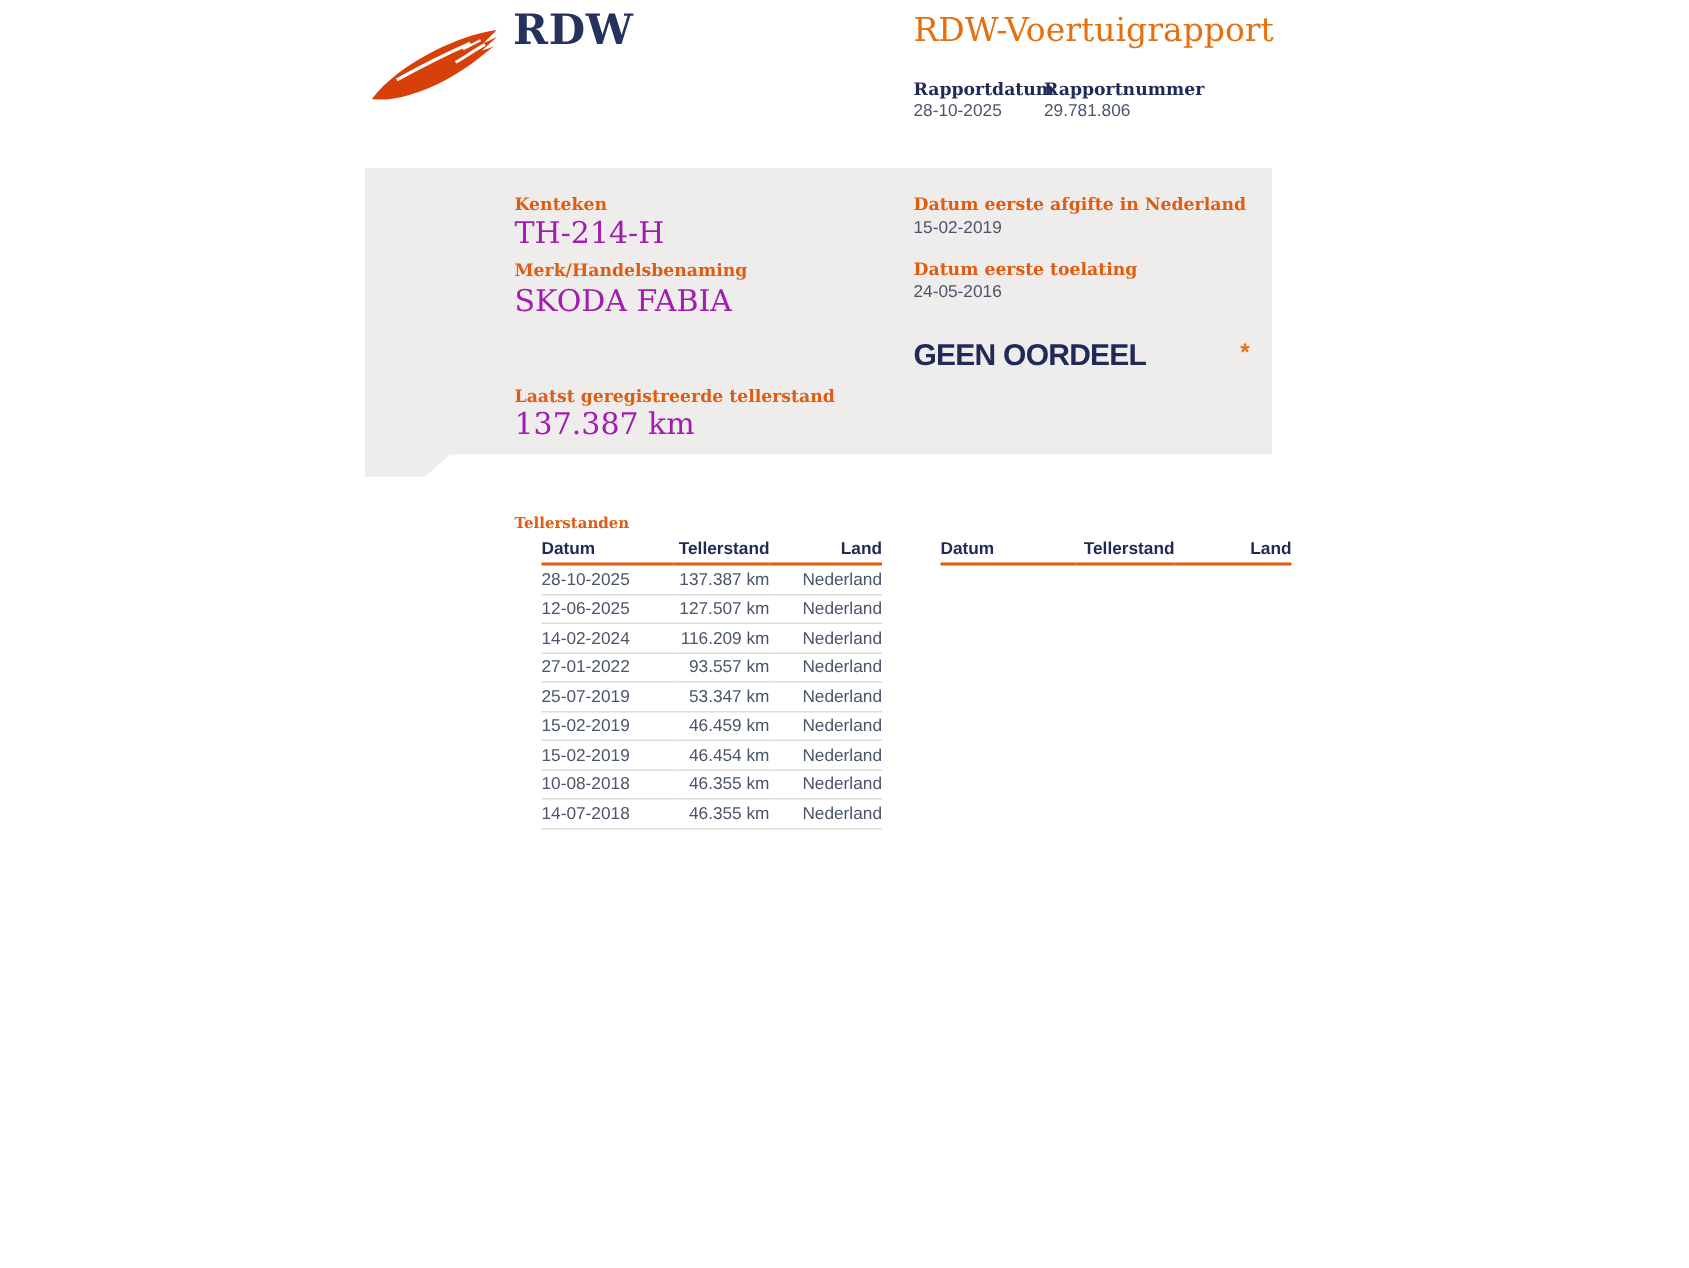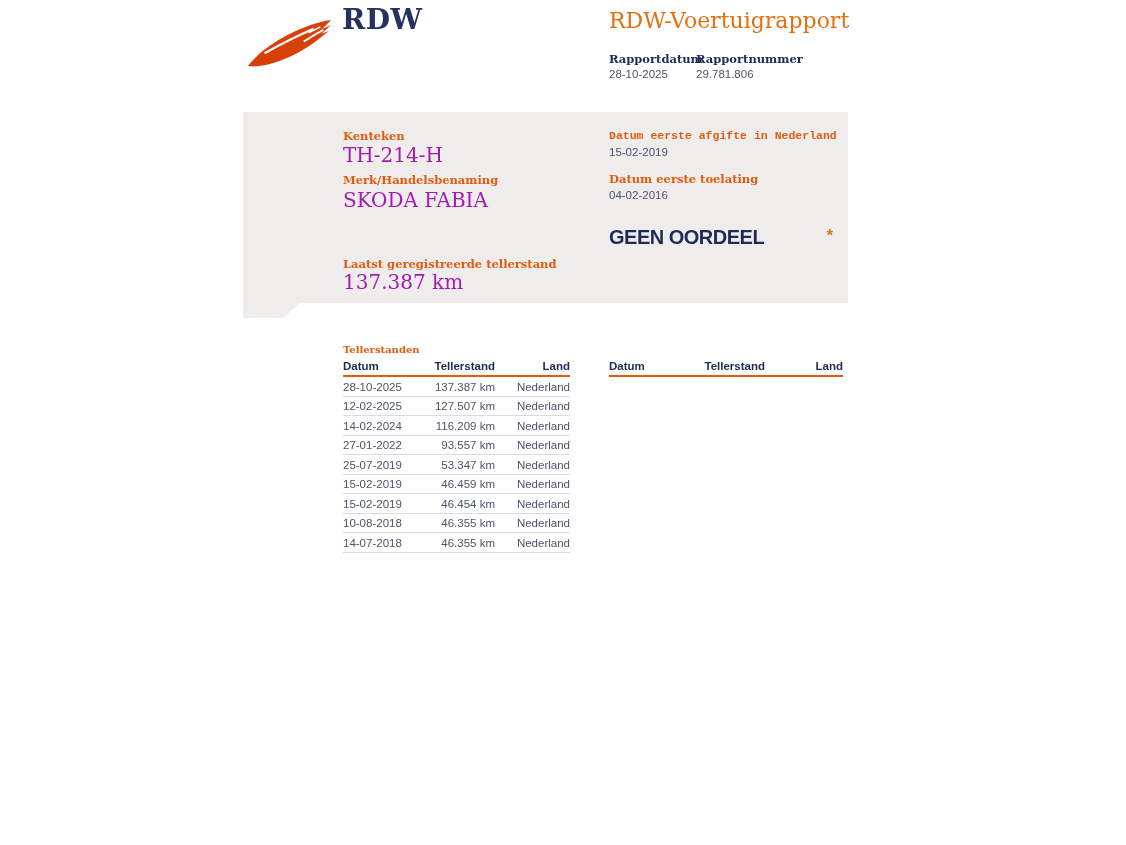--- a/index.html
+++ b/index.html
@@ -47,21 +47,21 @@
   .verdict-text {
     font-size:20px; font-weight:bold; color:#1f2a56; letter-spacing:-0.5px;
   }
   .verdict-star { font-size:16px; font-weight:bold; color:#e4700f; line-height:20px; }
 
   
   .section-title {
     left:343px; top:344px; font-family:"DejaVu Serif", serif;
     font-size:10px; font-weight:bold; color:#e05c10;
   }
-  table.odo { border-collapse:collapse; table-layout:fixed; }
+  table.odo { border-collapse:collapse; table-layout:fixed;margin-left:18px; }
   table.odo th {
     font-size:11.5px; font-weight:bold; color:#1f2a56;
     border-bottom:2px solid #e05c10; padding:0 0 3px 0;
   }
   table.odo td {
     font-size:11.5px; color:#4a546a;
     border-bottom:1px solid #dcdcdc; padding:3.5px 0 3px 0;
     white-space:nowrap; overflow:hidden;
   }
   .left-table { left:343px; top:360px; width:227px; }
@@ -102,24 +102,24 @@
   <div class="abs meta-value" style="left:609px;">28-10-2025</div>
   <div class="abs meta-value" style="left:696px;">29.781.806</div>
 
   <div class="abs field-label" style="left:343px; top:129px;">Kenteken</div>
   <div class="abs big-value" style="left:343px; top:143px;">TH-214-H</div>
   <div class="abs field-label" style="left:343px; top:173px;">Merk/Handelsbenaming</div>
   <div class="abs big-value" style="left:343px; top:188px;">SKODA FABIA</div>
   <div class="abs field-label" style="left:343px; top:257px;">Laatst geregistreerde tellerstand</div>
   <div class="abs big-value" style="left:343px; top:270px;">137.387 km</div>
 
-  <div class="abs field-label" style="left:609px; top:129px;font-family:Liberation Mono, monospace;">Datum eerste afgifte in Nederland</div>
+  <div class="abs field-label" style="left:609px; top:129px;">Datum eerste afgifte in Nederland</div>
   <div class="abs small-value" style="left:609px; top:146px;">15-02-2019</div>
   <div class="abs field-label" style="left:609px; top:172px;">Datum eerste toelating</div>
-  <div class="abs small-value" style="left:609px; top:189px;">04-02-2016</div>
+  <div class="abs small-value" style="left:609px; top:189px;">24-05-2016</div>
 
   <div class="abs verdict-row">
     <span class="verdict-text">GEEN OORDEEL</span>
     <span class="verdict-star">*</span>
   </div>
 
   <div class="abs section-title">Tellerstanden</div>
 
   <table class="abs odo left-table">
     <colgroup>
@@ -134,21 +134,21 @@
         <th class="col-land">Land</th>
       </tr>
     </thead>
     <tbody>
         <tr>
           <td class="col-datum">28-10-2025</td>
           <td class="col-teller">137.387 km</td>
           <td class="col-land">Nederland</td>
         </tr>
         <tr>
-          <td class="col-datum">12-02-2025</td>
+          <td class="col-datum">12-06-2025</td>
           <td class="col-teller">127.507 km</td>
           <td class="col-land">Nederland</td>
         </tr>
         <tr>
           <td class="col-datum">14-02-2024</td>
           <td class="col-teller">116.209 km</td>
           <td class="col-land">Nederland</td>
         </tr>
         <tr>
           <td class="col-datum">27-01-2022</td>

